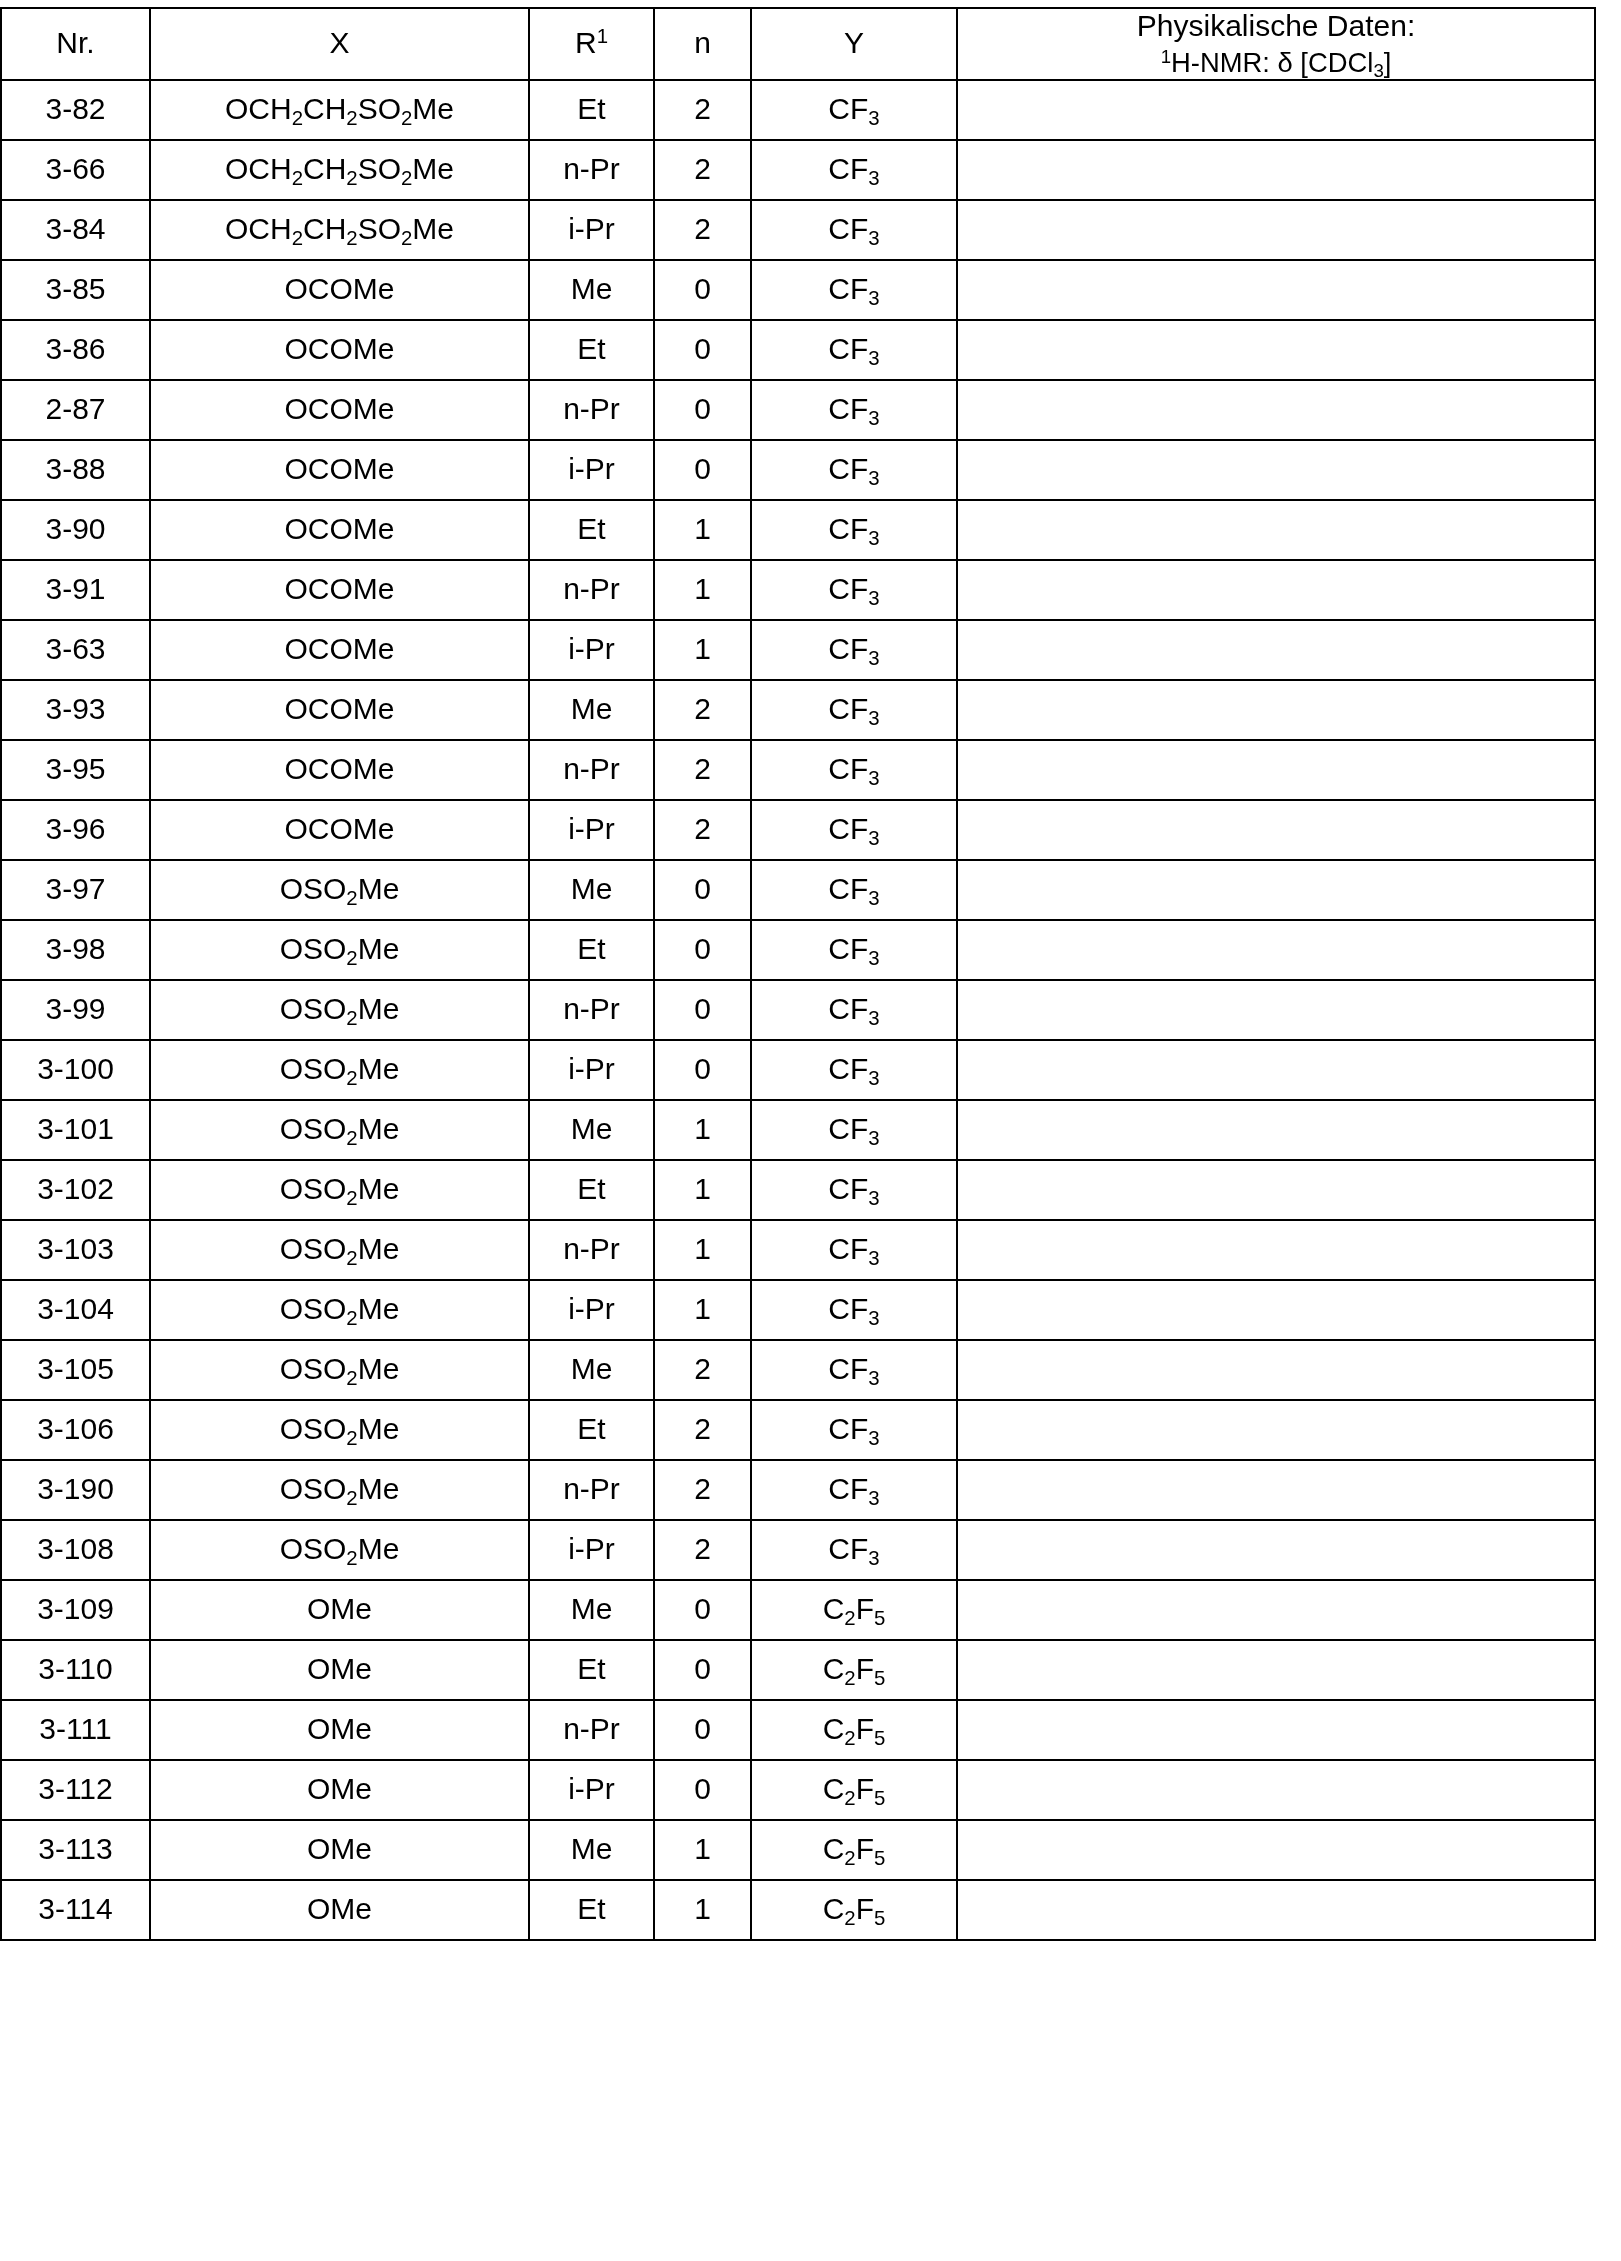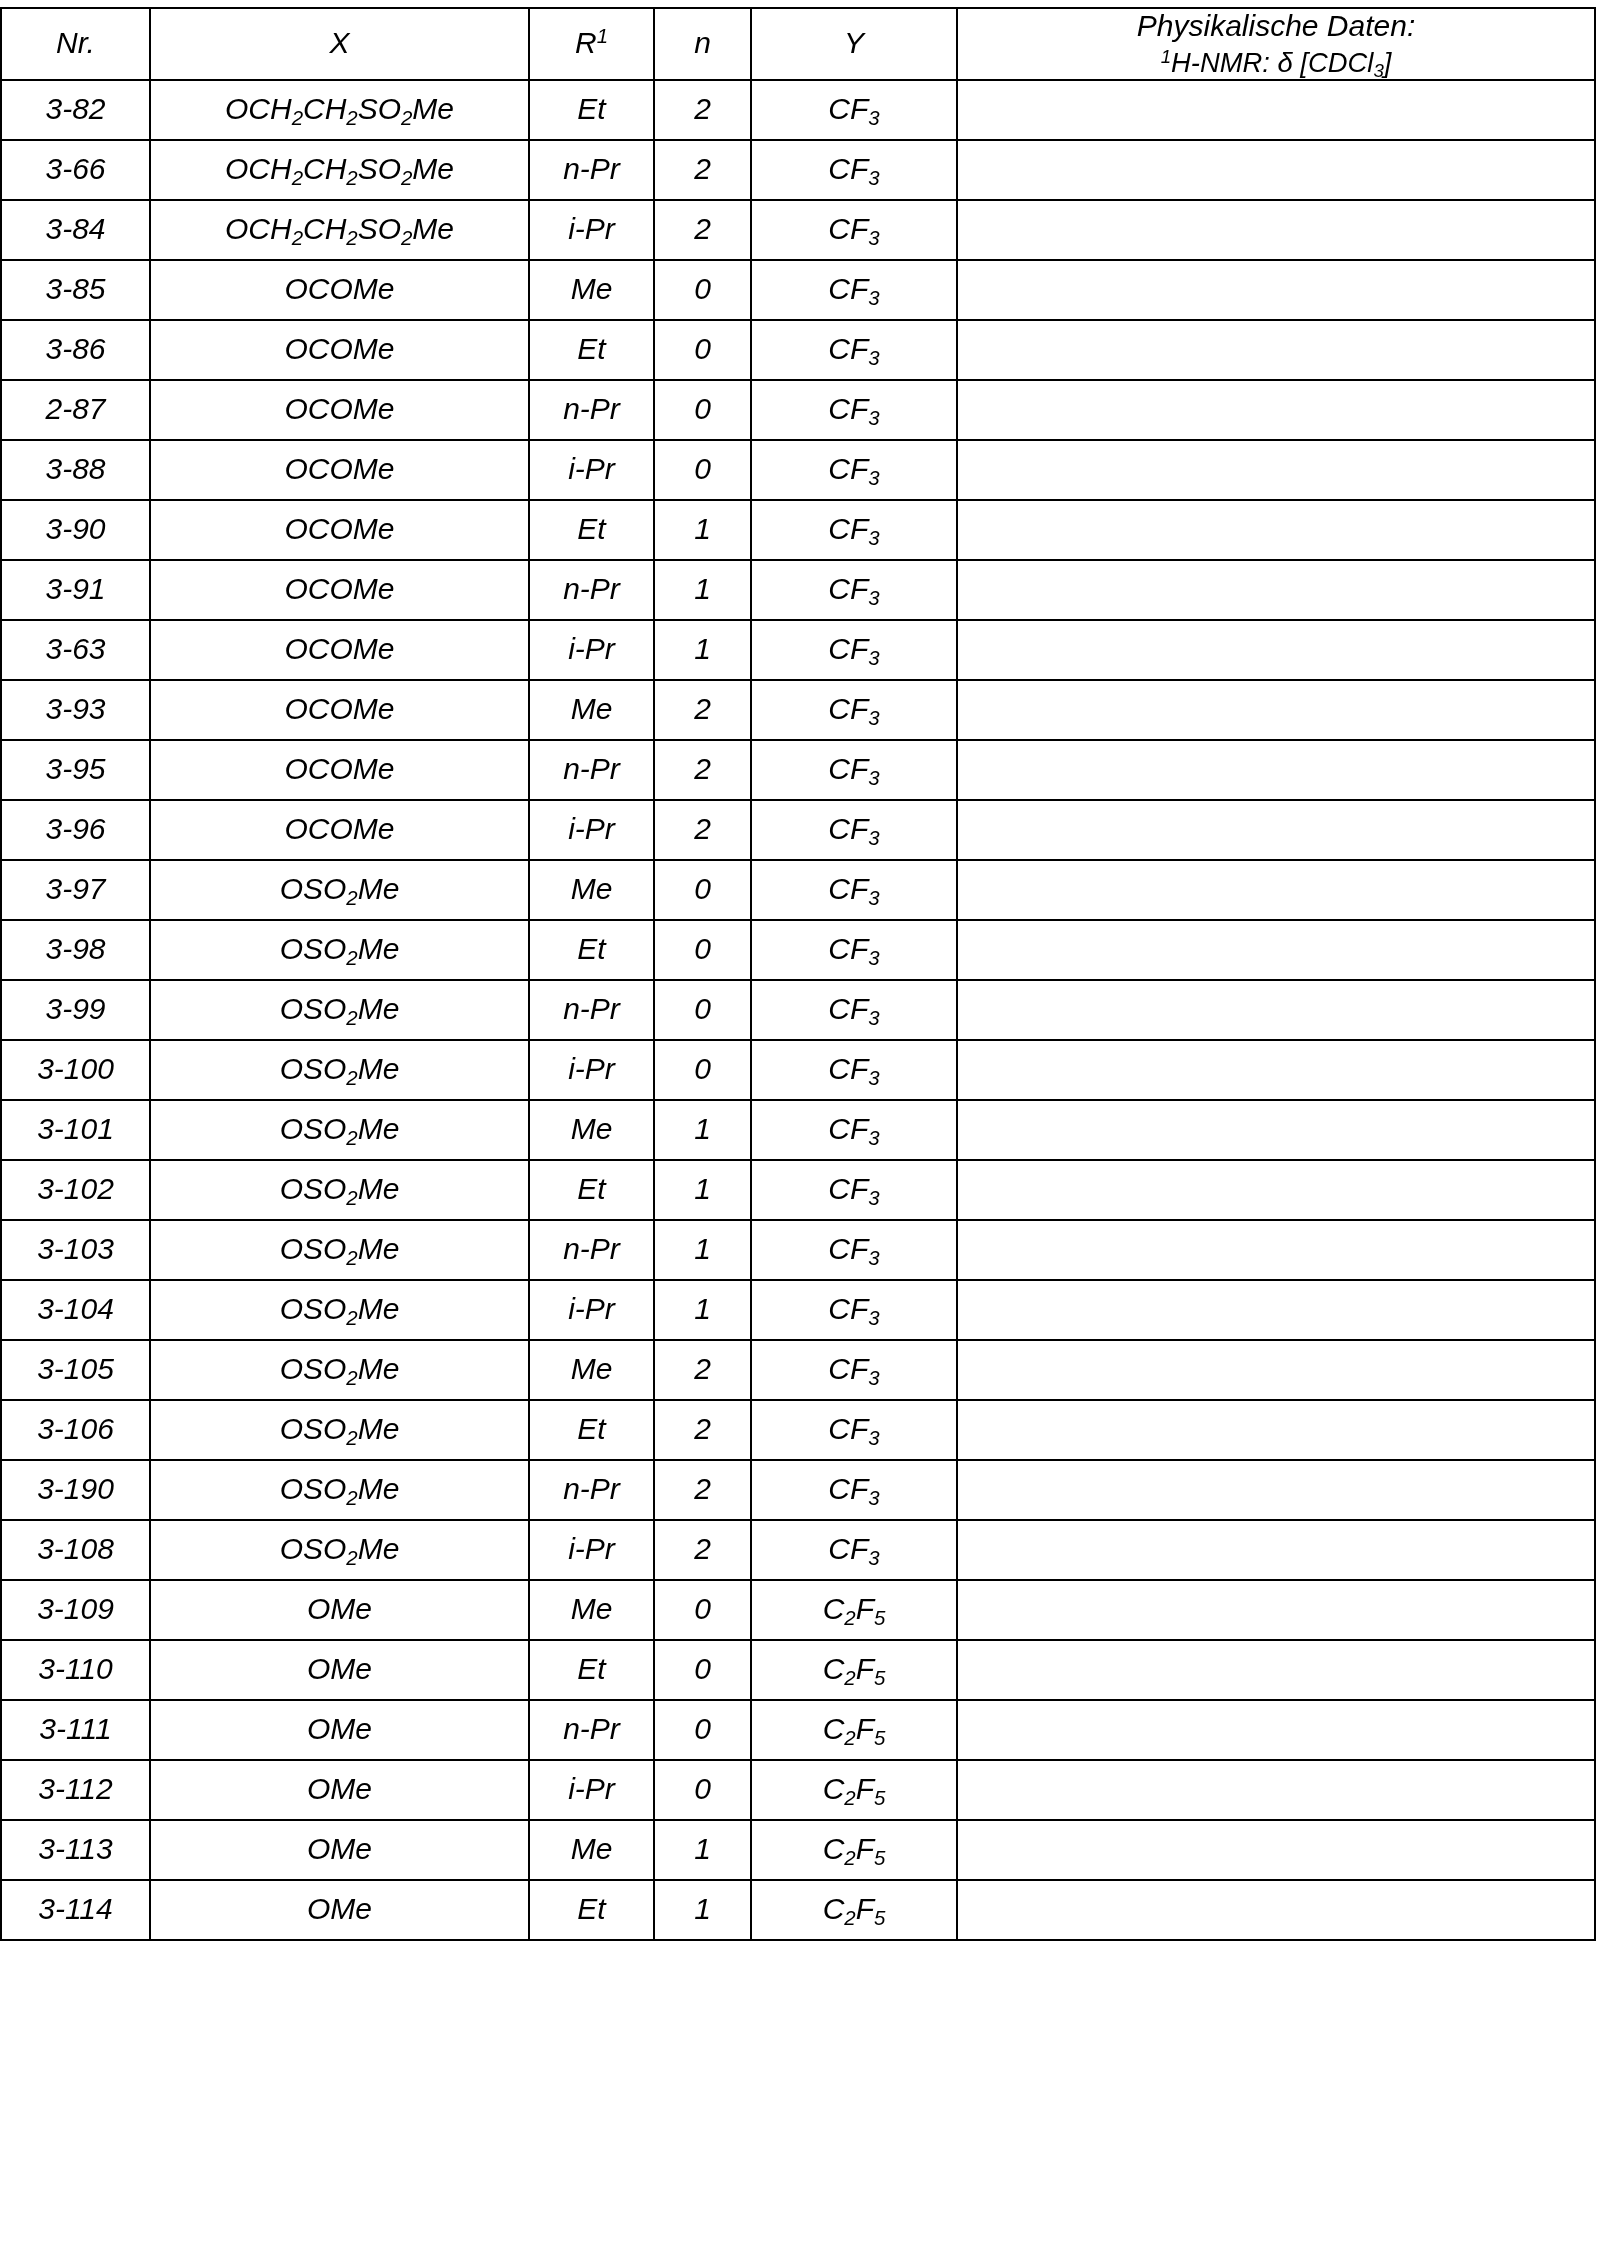--- a/index.html
+++ b/index.html
@@ -11,21 +11,20 @@
     font-family: "Liberation Sans", sans-serif;
     color: #000000;
   }
   .page {
     width: 1586px;
     height: 2261px;
     position: relative;
     box-sizing: border-box;
     padding: 6.5px 0 0 0;
     background: #ffffff;
-    font-style: italic;
   }
   table.data-table {
     border-collapse: collapse;
     table-layout: fixed;
     margin: 0 auto;
     width: 1594px;
     border: 2.4px solid #000000;
   }
   table.data-table td, table.data-table th {
     border: 2.4px solid #000000;

